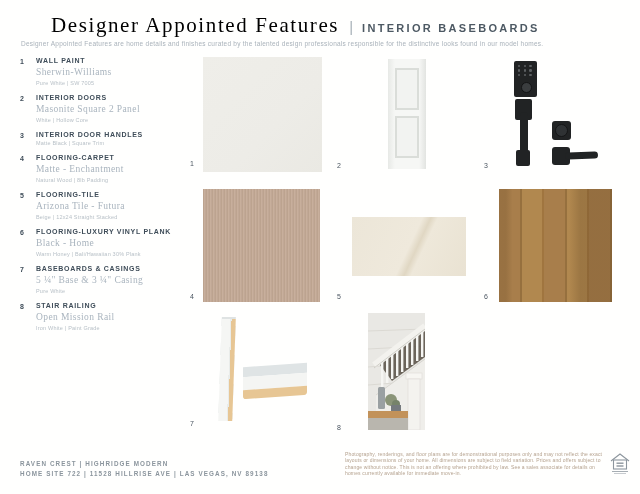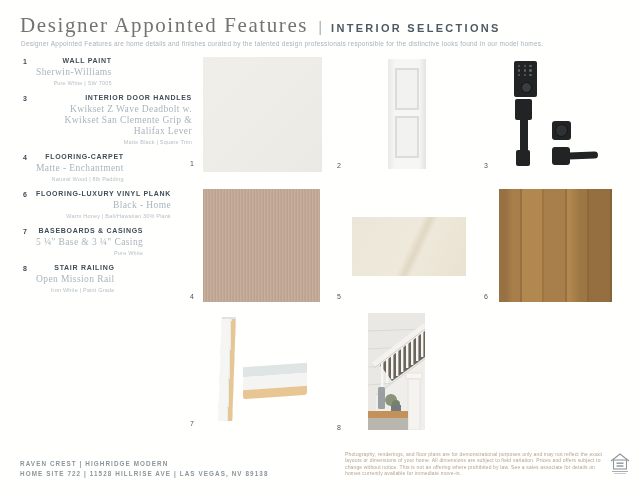--- a/index.html
+++ b/index.html
@@ -3,29 +3,29 @@
 <meta charset="utf-8">
 <style>
   html,body{margin:0;padding:0;background:#ffffff;}
   #page{position:relative;width:640px;height:494px;background:#fffffe;
         font-family:"Liberation Sans",sans-serif;overflow:hidden;
         outline:1px solid #ececea;}
 
   
   .title-row{position:absolute;left:20px;top:13px;display:flex;align-items:baseline;white-space:nowrap;}
   .title-serif{font-family:"Liberation Serif",serif;font-size:21px;font-weight:400;
-               color:#737373;letter-spacing:1.6px;}
+               color:#000000;letter-spacing:1.6px;margin-left:31px;}
   .title-divider{color:#a8b1b9;font-size:15px;margin:0 9px 0 10px;font-weight:300;}
   .title-caps{font-size:11px;font-weight:700;letter-spacing:2.3px;color:#4d5963;}
   .description{position:absolute;left:21px;top:40px;width:560px;font-size:6.5px;
                color:#a9b2ba;letter-spacing:.25px;}
 
   
   .list{position:absolute;left:20px;top:57px;width:172px;}
-  .item{display:flex;gap:9px;margin-bottom:8px;text-align:right;}
+  .item{display:flex;gap:9px;margin-bottom:8px;}
   .item-num{font-size:7px;font-weight:700;color:#3f4d59;width:7px;flex:none;padding-top:1px;}
   .item-heading{font-size:7px;font-weight:700;letter-spacing:.7px;color:#3f4d59;}
   .item-product{font-family:"Liberation Serif",serif;font-size:9.5px;color:#a9b4be;
                 letter-spacing:.4px;line-height:11px;margin-top:3px;}
   .item-spec{font-size:5.5px;color:#b8c0c7;margin-top:2px;letter-spacing:.2px;}
 
   
   .snum{position:absolute;font-size:7px;color:#4a5560;}
 
   
@@ -83,47 +83,62 @@
   .eho{position:absolute;left:610px;top:452px;}
 </style>
 </head>
 <body>
 
 <div id="page">
 
   <div class="title-row">
     <span class="title-serif">Designer Appointed Features</span>
     <span class="title-divider">|</span>
-    <span class="title-caps">INTERIOR SELECTIONS</span>
+    <span class="title-caps">INTERIOR BASEBOARDS</span>
   </div>
   <div class="description">Designer Appointed Features are home details and finishes curated by the talented design professionals responsible for the distinctive looks found in our model homes.</div>
 
   <div class="list">
     <div class="item">
       <span class="item-num">1</span>
       <div>
         <div class="item-heading">WALL PAINT</div>
         <div class="item-product">Sherwin-Williams</div>
         <div class="item-spec">Pure White | SW 7005</div>
       </div>
     </div>
     <div class="item">
+      <span class="item-num">2</span>
+      <div>
+        <div class="item-heading">INTERIOR DOORS</div>
+        <div class="item-product">Masonite Square 2 Panel</div>
+        <div class="item-spec">White | Hollow Core</div>
+      </div>
+    </div>
+    <div class="item">
       <span class="item-num">3</span>
       <div>
         <div class="item-heading">INTERIOR DOOR HANDLES</div>
-        <div class="item-product">Kwikset Z Wave Deadbolt w. Kwikset San Clemente Grip &amp; Halifax Lever</div>
         <div class="item-spec">Matte Black | Square Trim</div>
       </div>
     </div>
     <div class="item">
       <span class="item-num">4</span>
       <div>
         <div class="item-heading">FLOORING-CARPET</div>
         <div class="item-product">Matte - Enchantment</div>
         <div class="item-spec">Natural Wood | 8lb Padding</div>
+      </div>
+    </div>
+    <div class="item">
+      <span class="item-num">5</span>
+      <div>
+        <div class="item-heading">FLOORING-TILE</div>
+        <div class="item-product">Arizona Tile - Futura</div>
+        <div class="item-spec">Beige | 12x24 Straight Stacked</div>
       </div>
     </div>
     <div class="item">
       <span class="item-num">6</span>
       <div>
         <div class="item-heading">FLOORING-LUXURY VINYL PLANK</div>
         <div class="item-product">Black - Home</div>
         <div class="item-spec">Warm Honey | Bali/Hawaiian 30% Plank</div>
       </div>
     </div>

